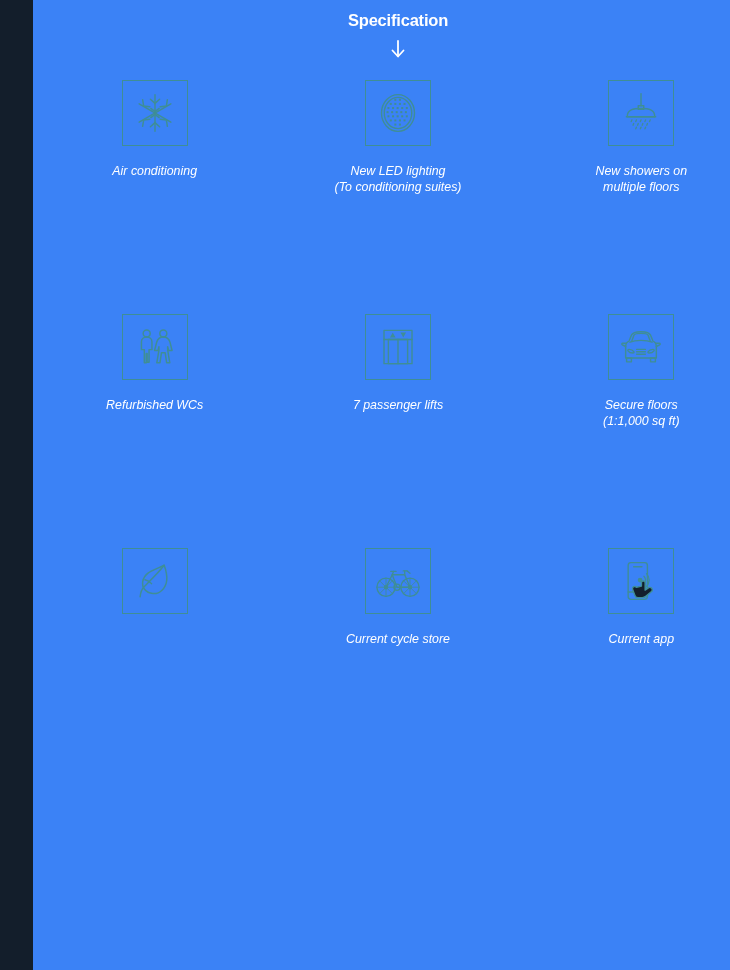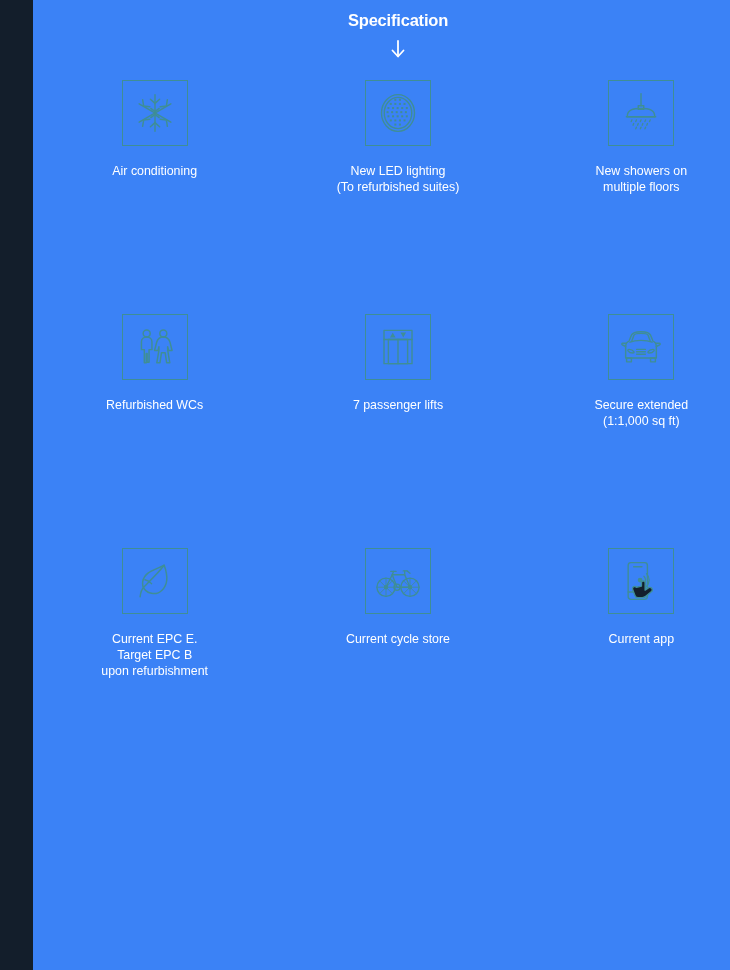--- a/index.html
+++ b/index.html
@@ -21,20 +21,21 @@
 
   .grid {
     position:absolute; top:68px; left:0; width:730px;
     display:grid;
     grid-template-columns:repeat(3, 1fr);
     grid-template-rows:repeat(4, 234px);
   }
   .cell {
     display:flex; flex-direction:column; align-items:center;
     padding-top:12px;
+    font-style:italic;
   }
   .icon-box {
     width:66px; height:66px;
     border:1.4px solid #3f8e95;
     display:flex; align-items:center; justify-content:center;
     background:transparent;
   }
   .icon-box svg { display:block; }
   .cell-label {
     margin-top:17px;
@@ -114,21 +115,21 @@
             <rect x="15" y="31" width="2.2" height="2.2"></rect>
               <rect x="20" y="31" width="2.2" height="2.2"></rect>
               <rect x="25" y="31" width="2.2" height="2.2"></rect>
               <rect x="30" y="31" width="2.2" height="2.2"></rect>
             <rect x="20" y="35.5" width="2.2" height="2.2"></rect>
               <rect x="25" y="35.5" width="2.2" height="2.2"></rect>
           </g>
         </svg>
       </div>
       <div class="cell-label">New LED lighting
-(To refurbished suites)</div>
+(To conditioning suites)</div>
     </div>
 
 
 
     <div class="cell">
       <div class="icon-box">
         <svg width="44" height="44" viewBox="0 0 48 48" fill="none" stroke="#3f8e95" stroke-width="1.6" stroke-linecap="round" stroke-linejoin="round">
           <line x1="24" y1="3" x2="24" y2="16"></line>
           <rect x="21" y="16" width="6" height="4"></rect>
           <path d="M9 28c0-8 6.7-8.8 15-8.8S39 20 39 28Z"></path>
@@ -189,36 +190,33 @@
           <path d="M40 23.5 43.5 21.8c.9-.4.6-1.8-.4-1.8H40"></path>
           <path d="M11.5 26.5c1.8 0 4 .8 5 2.3 .5.8 0 1.5-.9 1.5-2 0-4.1-.8-5.1-2.3-.5-.8 0-1.5 1-1.5Z"></path>
           <path d="M36.5 26.5c-1.8 0-4 .8-5 2.3-.5.8 0 1.5.9 1.5 2 0 4.1-.8 5.1-2.3.5-.8 0-1.5-1-1.5Z"></path>
           <line x1="19.5" y1="26.5" x2="28.5" y2="26.5"></line>
           <line x1="19.5" y1="29" x2="28.5" y2="29"></line>
           <line x1="19.5" y1="31.5" x2="28.5" y2="31.5"></line>
           <rect x="9" y="35.5" width="5" height="4"></rect>
           <rect x="34" y="35.5" width="5" height="4"></rect>
         </svg>
       </div>
-      <div class="cell-label">Secure extended
+      <div class="cell-label">Secure floors
 (1:1,000 sq ft)</div>
     </div>
 
 
     <div class="cell">
       <div class="icon-box">
         <svg width="42" height="42" viewBox="0 0 48 48" fill="none" stroke="#3f8e95" stroke-width="1.7" stroke-linecap="round" stroke-linejoin="round">
           <path d="M34.5 6c4 11 4.5 22-2.5 28.5C26 40.5 16.5 39 12 33.5 8 28.5 9.5 20 16 15c5-3.8 13-6 18.5-9Z"></path>
           <path d="M34.5 6C27 15.5 19 23 11.5 30.5 9 33 7.5 37 7 42"></path>
           <path d="M12.5 22.5c2.5 .5 5.5 2 7.5 4.5"></path>
         </svg>
       </div>
-      <div class="cell-label">Current EPC E.
-Target EPC B
-upon refurbishment</div>
     </div>
 
     <div class="cell">
       <div class="icon-box">
         <svg width="46" height="46" viewBox="0 0 48 48" fill="none" stroke="#3f8e95" stroke-width="1.4" stroke-linecap="round" stroke-linejoin="round">
           <circle cx="11.5" cy="30.5" r="9.5"></circle>
           <circle cx="36.5" cy="30.5" r="9.5"></circle>
           <circle cx="11.5" cy="30.5" r="1.6"></circle>
           <circle cx="36.5" cy="30.5" r="1.6"></circle>
           <circle cx="23" cy="30.5" r="3.2"></circle>

